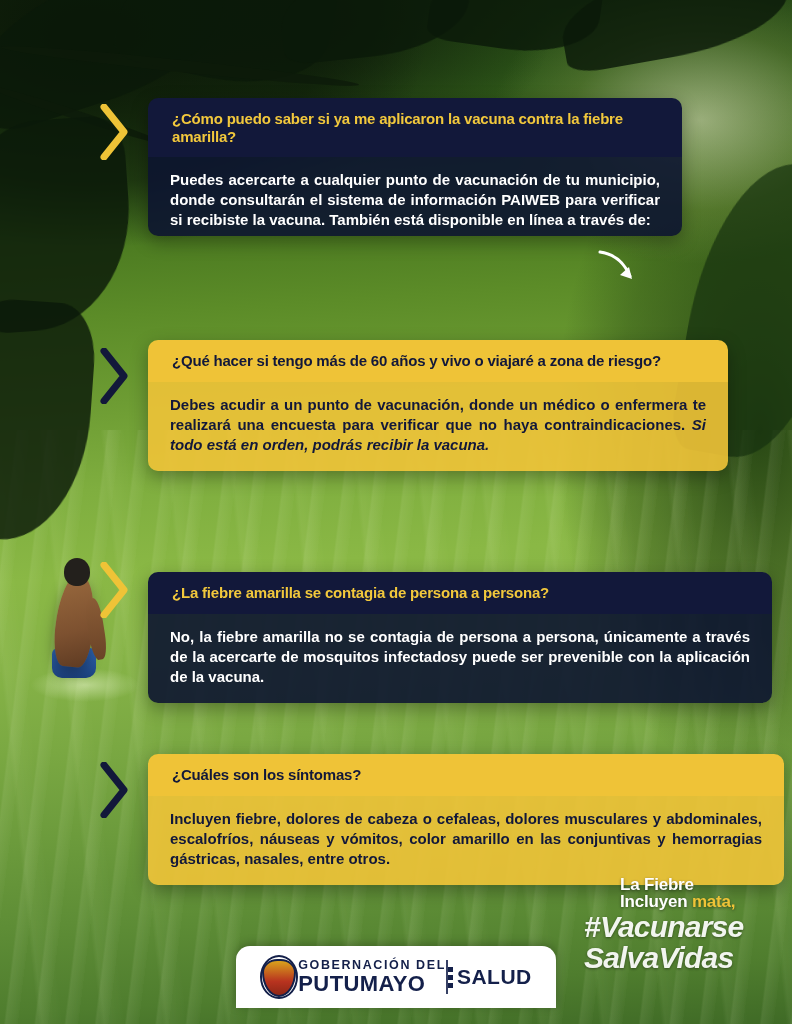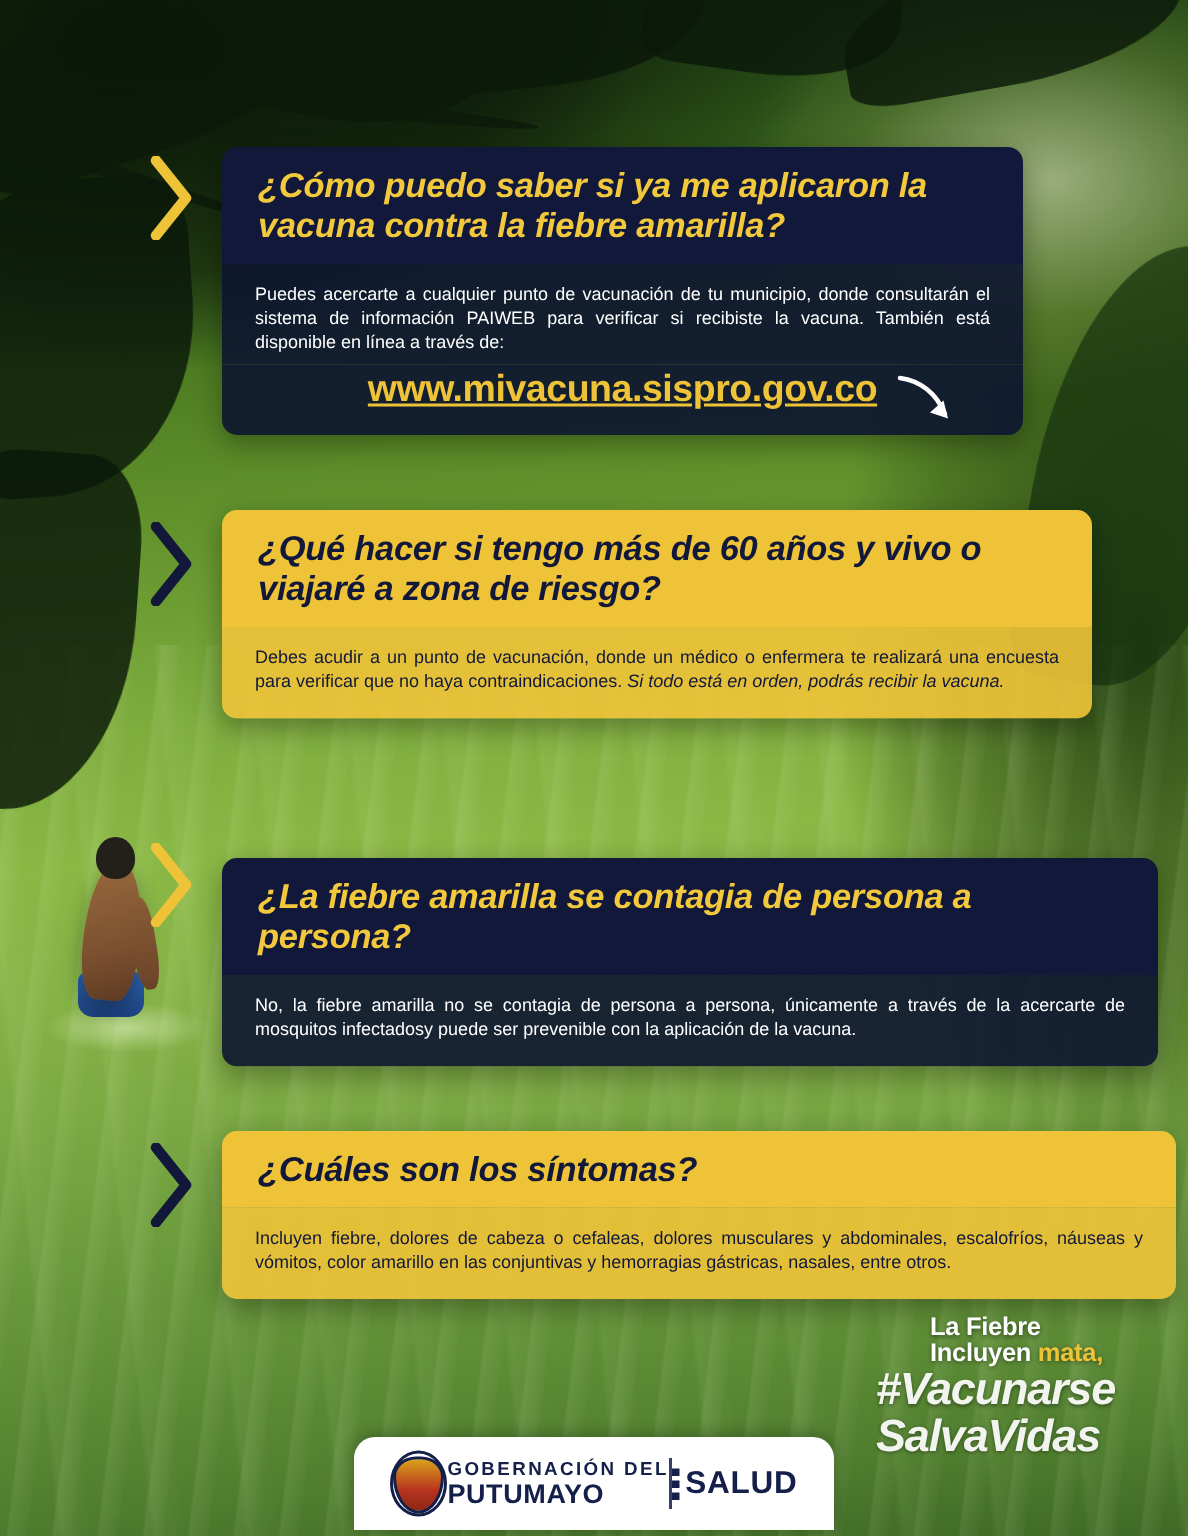--- a/index.html
+++ b/index.html
@@ -131,31 +131,30 @@
   .card {
     position: absolute;
     border-radius: 10px;
     overflow: hidden;
     box-shadow: 0 6px 18px rgba(0,0,0,0.32);
   }
   .card .head {
     padding: 12px 20px 12px 24px;
   }
   .card .head h2 {
-    font-size: 23px;
+    font-size: 15px;
     line-height: 1.18;
-    font-style: italic;
     font-weight: bold;
     letter-spacing: -0.2px;
   }
   .card .body {
     padding: 13px 22px 16px 22px;
-    font-size: 12px;
+    font-size: 15px;
     line-height: 1.33;
-    font-weight: normal;
+    font-weight: bold;
     text-align: justify;
   }
 
   
   .card-dark .head { background: #12183a; }
   .card-dark .head h2 { color: #f2c83c; }
   .card-dark .body { background: rgba(12,20,48,0.90); color: #ffffff; }
 
   
   .card-yellow .head { background: #efc337; }
@@ -214,21 +213,21 @@
     font-style: italic;
     line-height: 0.95;
     opacity: 0.92;
     letter-spacing: -0.8px;
   }
 
   
   .logobar {
     position: absolute;
     left: 236px;
-    bottom: 4px;
+    bottom: 16px;
     width: 320px;
     height: 62px;
     background: #ffffff;
     border-radius: 14px 14px 0 0;
     display: flex;
     align-items: center;
     justify-content: center;
     gap: 0;
     box-shadow: 0 -2px 10px rgba(0,0,0,0.25);
   }
@@ -250,21 +249,21 @@
   .gov {
     line-height: 1;
     color: #14204a;
   }
   .gov .small {
     font-size: 12.5px;
     font-weight: bold;
     letter-spacing: 1.6px;
   }
   .gov .big {
-    font-size: 18px;
+    font-size: 22px;
     font-weight: bold;
     letter-spacing: 0.4px;
     margin-top: 1px;
   }
   .divider {
     width: 2px; height: 34px; background: #14204a; opacity: 0.85;
   }
   .salud {
     display: flex; align-items: center; gap: 4px;
     color: #14204a; font-weight: bold; font-size: 21px; letter-spacing: 0.5px;
@@ -301,21 +300,20 @@
   <div class="chev" style="left:100px;top:104px;">
     <svg viewBox="0 0 30 56">
         <path d="M4 3 L24 28 L4 53" fill="none" stroke="#efc337" stroke-width="7" stroke-linecap="round" stroke-linejoin="round"></path>
       </svg>
   </div>
   <div class="card card-dark" id="card1">
     <div class="head">
       <h2>¿Cómo puedo saber si ya me aplicaron la vacuna contra la fiebre amarilla?</h2>
     </div>
     <div class="body">Puedes acercarte a cualquier punto de vacunación de tu municipio, donde consultarán el sistema de información PAIWEB para verificar si recibiste la vacuna. También está disponible en línea a través de:</div>
-    <a class="url" href="#">www.mivacuna.sispro.gov.co</a>
   </div>
   <div class="arrow-curve">
     <svg viewBox="0 0 46 36">
         <path d="M4 4 C18 6, 28 14, 34 28" fill="none" stroke="#ffffff" stroke-width="3" stroke-linecap="round"></path>
         <path d="M24 27 L36 31 L33 19 Z" fill="#ffffff"></path>
       </svg>
   </div>
 
   <div class="chev" style="left:100px;top:348px;">
     <svg viewBox="0 0 30 56">

